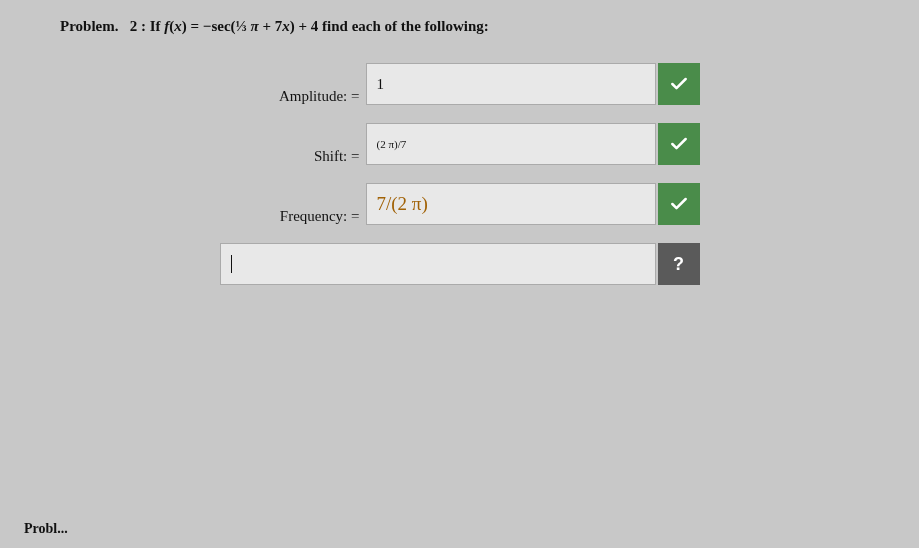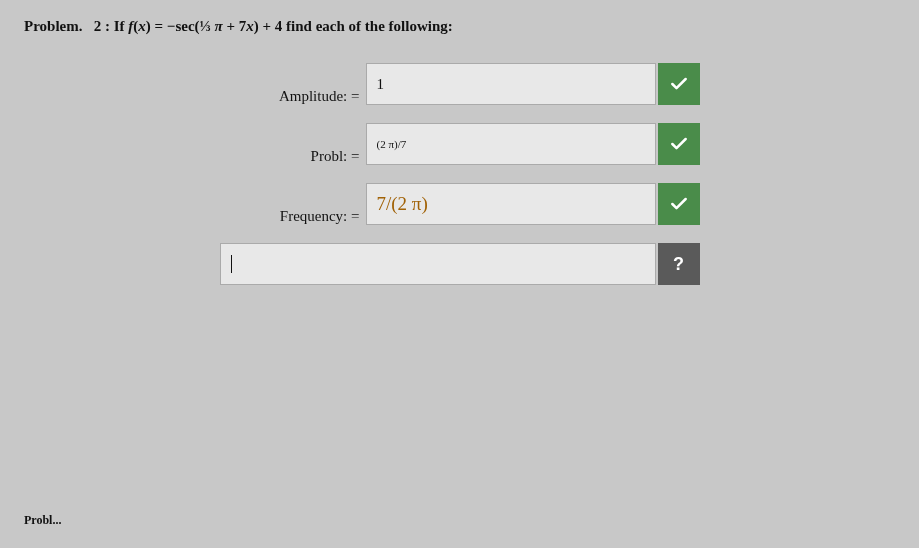--- a/index.html
+++ b/index.html
@@ -24,20 +24,21 @@
     .problem-statement {
       font-size: 15px;
       font-weight: bold;
       color: #111;
       margin-bottom: 22px;
       font-family: Georgia, serif;
     }
 
     .problem-statement .word-problem {
       font-weight: bold;
+      margin-left: 36px;
     }
 
     .math-text {
       font-style: italic;
     }
 
     .fields-container {
       display: flex;
       flex-direction: column;
       align-items: center;
@@ -121,23 +122,23 @@
       flex-shrink: 0;
       margin-left: 2px;
       color: #fff;
       font-size: 18px;
       font-weight: bold;
       font-family: Arial, sans-serif;
     }
 
     .bottom-hint {
       position: absolute;
-      bottom: 20px;
+      bottom: 11px;
       left: 0;
-      font-size: 12px;
+      font-size: 14px;
       color: #111;
       font-weight: bold;
       padding-left: 24px;
       font-family: Georgia, serif;
     }
   </style>
 </head>
 <body>
 
 <div class="page">
@@ -157,21 +158,21 @@
         <span style="font-size:15px; font-family:Georgia,serif; color:#111;">1</span>
       </div>
       <button class="check-btn" title="Check">
         <svg viewBox="0 0 24 24" fill="none" stroke="white" stroke-width="3" stroke-linecap="round" stroke-linejoin="round">
           <polyline points="20 6 9 17 4 12"></polyline>
         </svg>
       </button>
     </div>
 
     <div class="field-row">
-      <div class="field-label">Probl: =</div>
+      <div class="field-label">Shift: =</div>
       <div class="field-input-wrap">
         <span style="font-size:11px; font-family:Georgia,serif; color:#111;">(2 π)/7</span>
       </div>
       <button class="check-btn" title="Check">
         <svg viewBox="0 0 24 24" fill="none" stroke="white" stroke-width="3" stroke-linecap="round" stroke-linejoin="round">
           <polyline points="20 6 9 17 4 12"></polyline>
         </svg>
       </button>
     </div>
 

